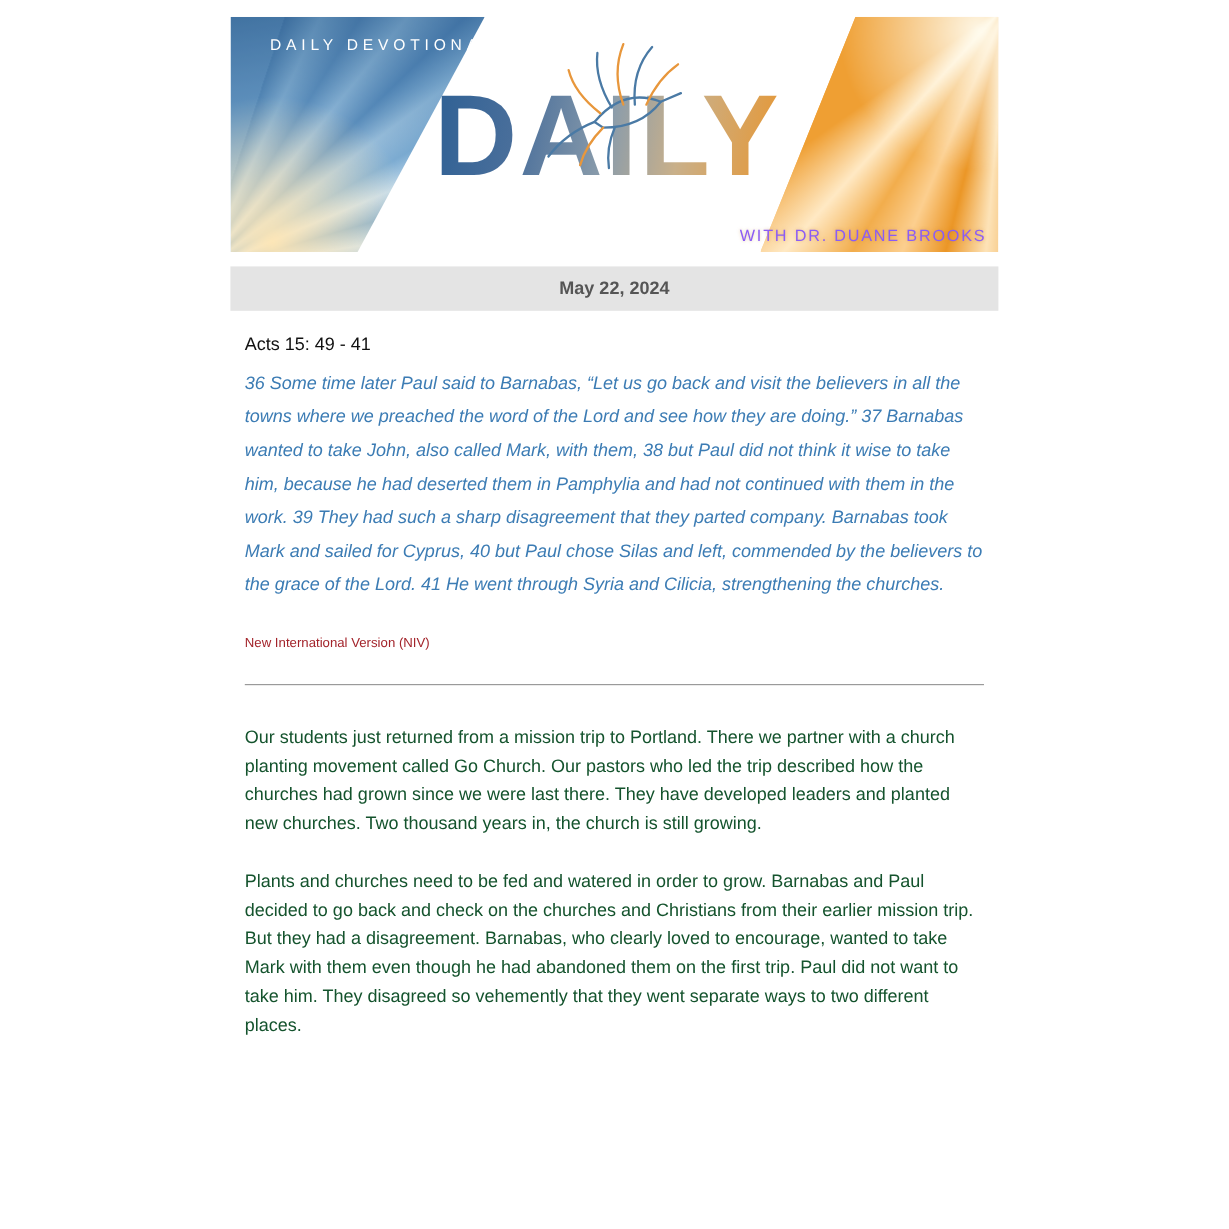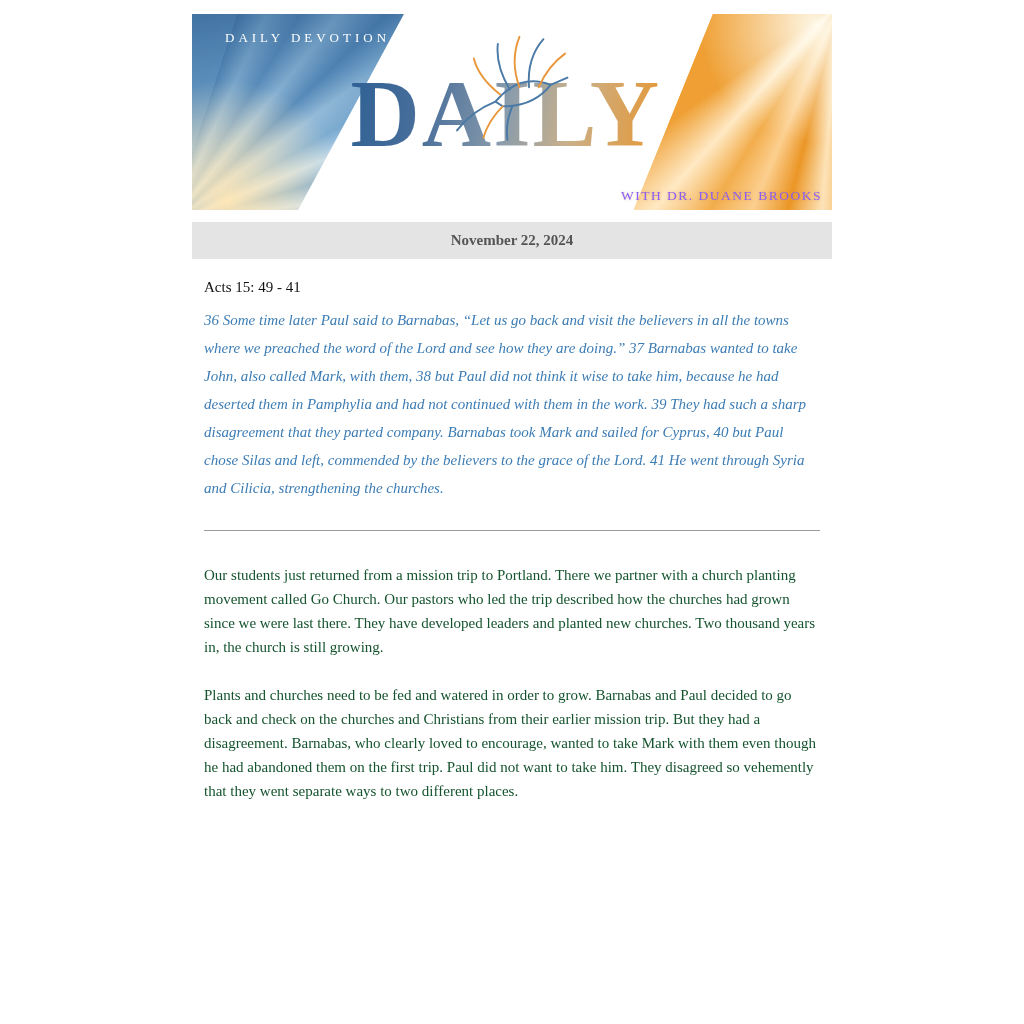--- a/index.html
+++ b/index.html
@@ -5,21 +5,20 @@
   * { margin: 0; padding: 0; box-sizing: border-box; }
   html, body { background: #ffffff; }
   body { font-family: "Liberation Sans", sans-serif; }
   .page {
     width: 1024px;
     height: 1024px;
     margin: 0 auto;
     background: #ffffff;
     overflow: hidden;
     position: relative;
-    font-family: Liberation Serif, serif;
   }
   .email-column {
     width: 640px;
     margin: 0 auto;
     padding-top: 14px;
   }
 
   
   .banner {
     position: relative;
@@ -182,26 +181,27 @@
           </g>
         </svg>
       </span>
 
       <div class="acts-title">DAILY</div>
       <div class="banner-subtitle">OF THE HOLY SPIRIT</div>
       <div class="banner-byline">WITH DR. DUANE BROOKS</div>
     </div>
 
     <div class="date-bar">
-      <span class="date-text">November 22, 2024</span>
+      <span class="date-text">May 22, 2024</span>
     </div>
 
     <div class="content">
       <div class="scripture-reference">Acts 15: 49 - 41</div>
       <div class="scripture-text">36 Some time later Paul said to Barnabas, “Let us go back and visit the believers in all the towns where we preached the word of the Lord and see how they are doing.” 37 Barnabas wanted to take John, also called Mark, with them, 38 but Paul did not think it wise to take him, because he had deserted them in Pamphylia and had not continued with them in the work. 39 They had such a sharp disagreement that they parted company. Barnabas took Mark and sailed for Cyprus, 40 but Paul chose Silas and left, commended by the believers to the grace of the Lord. 41 He went through Syria and Cilicia, strengthening the churches.</div>
+      <div class="version-note">New International Version (NIV)</div>
 
       <hr class="divider">
 
       <p class="body-paragraph">Our students just returned from a mission trip to Portland. There we partner with a church planting movement called Go Church. Our pastors who led the trip described how the churches had grown since we were last there. They have developed leaders and planted new churches. Two thousand years in, the church is still growing.</p>
       <p class="body-paragraph">Plants and churches need to be fed and watered in order to grow. Barnabas and Paul decided to go back and check on the churches and Christians from their earlier mission trip. But they had a disagreement. Barnabas, who clearly loved to encourage, wanted to take Mark with them even though he had abandoned them on the first trip.  Paul did not want to take him. They disagreed so vehemently that they went separate ways to two different places.</p>
     </div>
 
   </div>
 </div>
 

